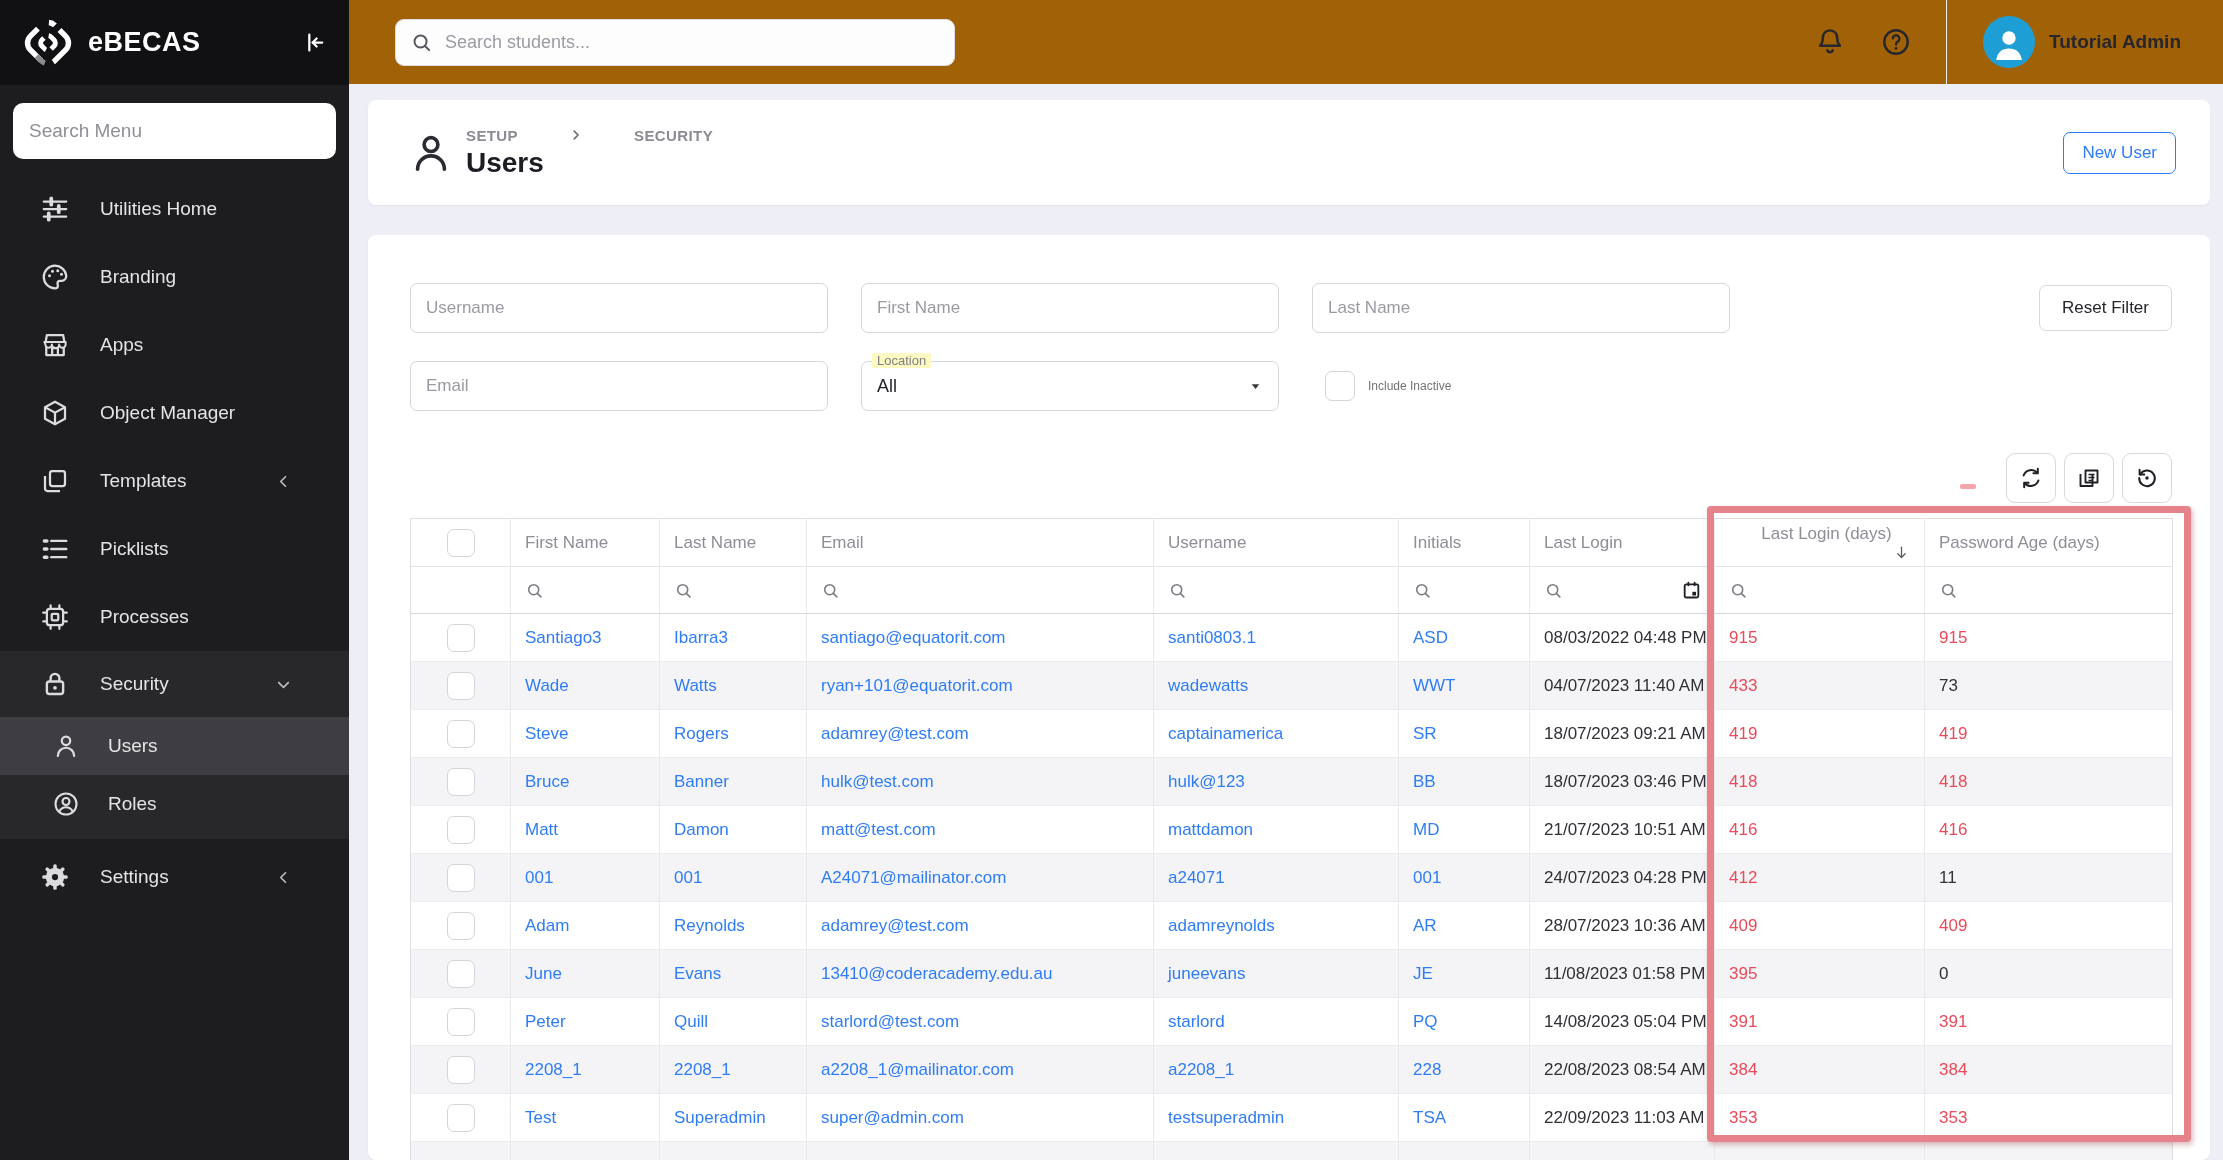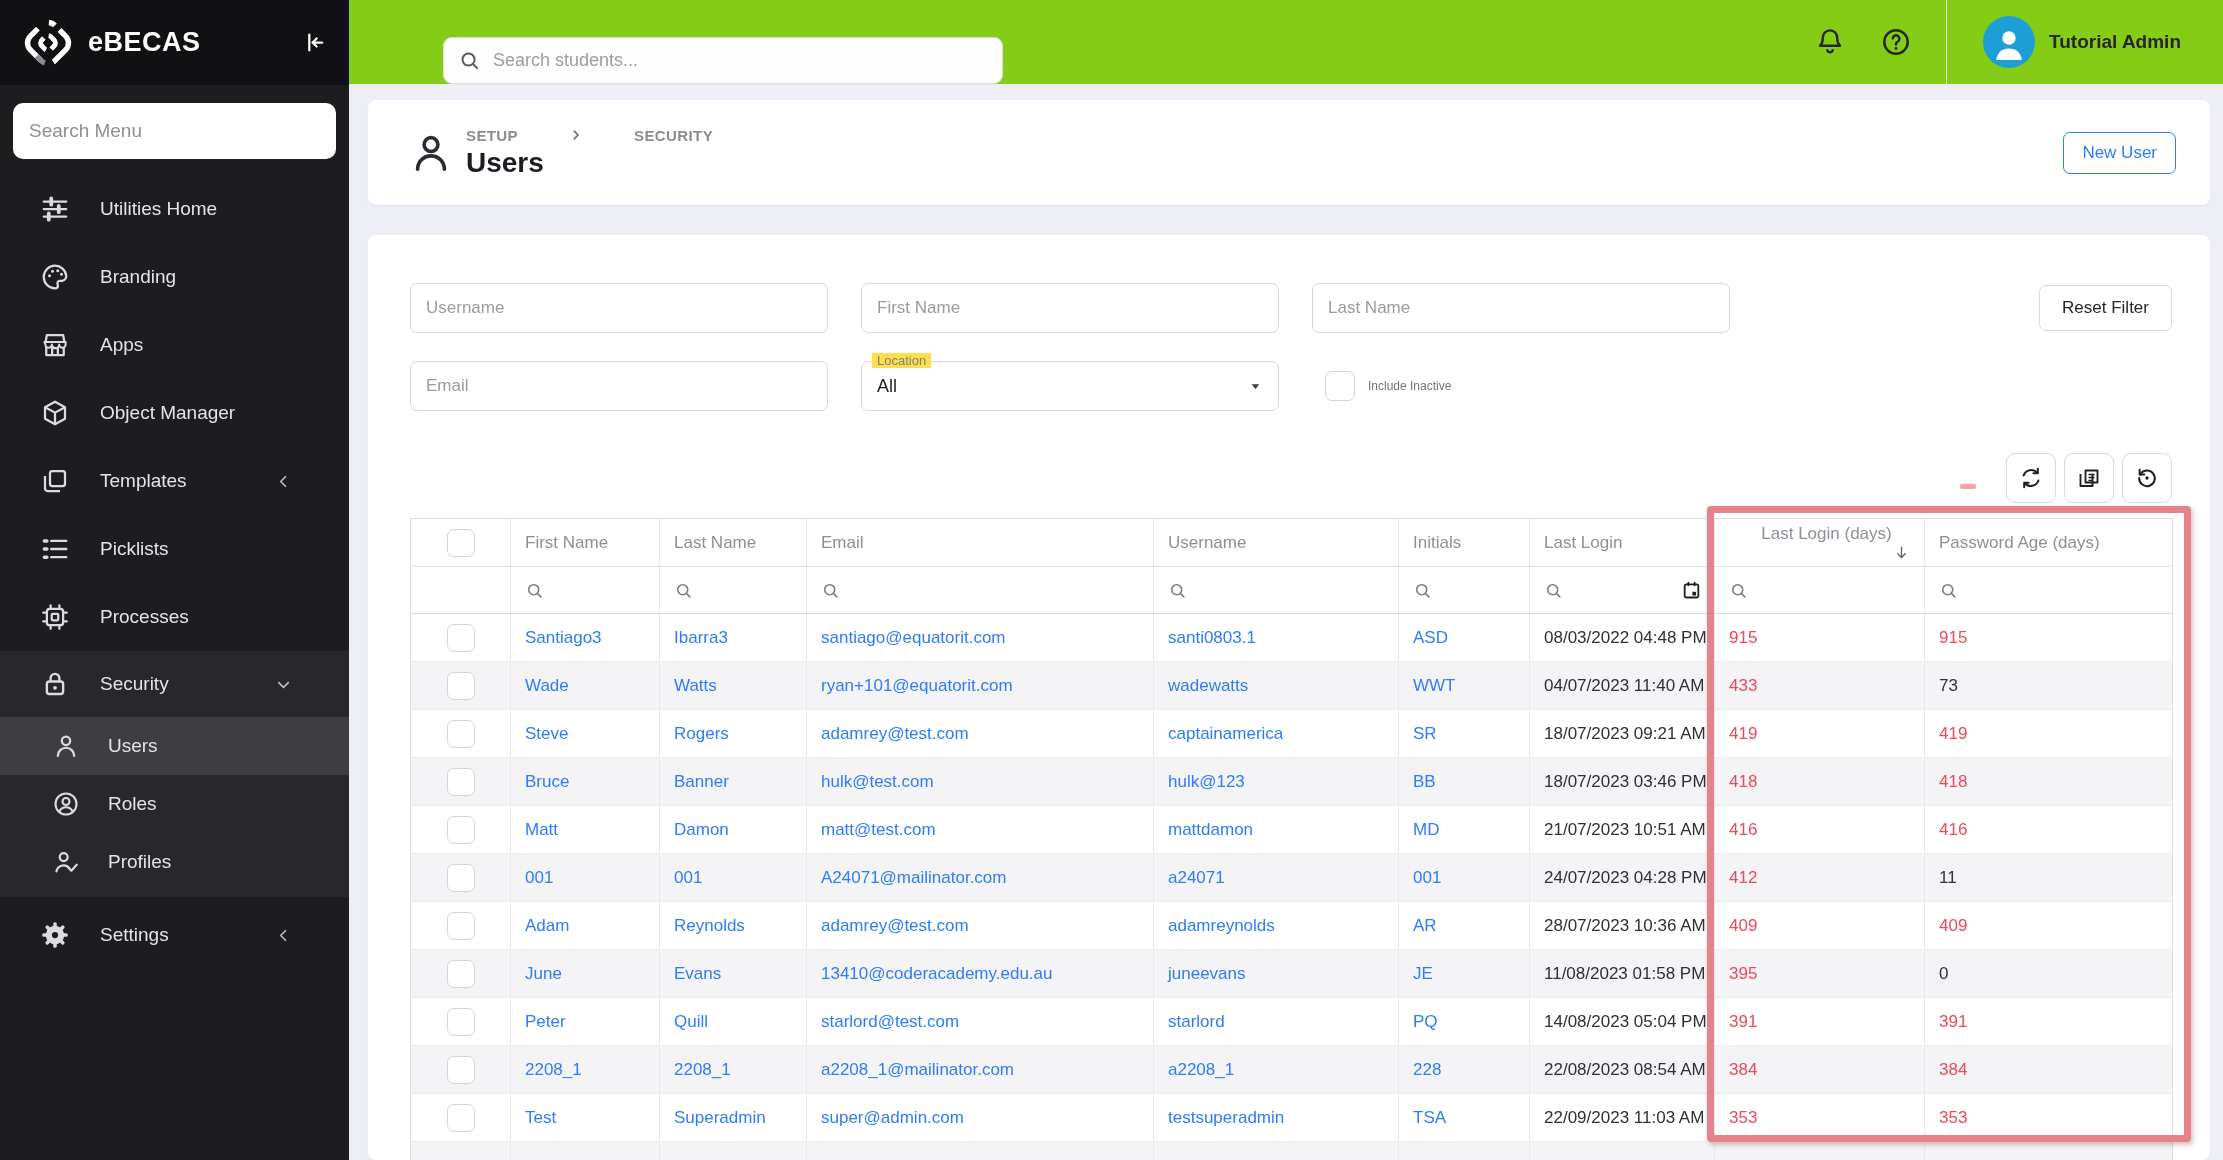--- a/index.html
+++ b/index.html
@@ -27,21 +27,21 @@
   .mi .ic{width:30px; height:30px; color:#dcdcdf; margin-right:30px; flex-shrink:0;}
   .mi .chev{margin-left:auto; width:19px; height:19px; color:#b9b9bf;}
   .group{background:var(--side-group); padding-bottom:6px;}
   .group .head{height:66px;}
   .sub{height:58px; padding-left:52px;}
   .sub .ic{width:28px; height:28px; margin-right:28px;}
   .sub.active{background:var(--side-active);}
 
   
   .main{flex:1; display:flex; flex-direction:column; min-width:0;}
-  .topbar{height:85px; flex-shrink:0; background:#84cc16; display:flex; align-items:flex-end; border-bottom:1px solid #ebebf2;padding-left:48px;}
+  .topbar{height:85px; flex-shrink:0; background:#a16207; display:flex; align-items:center; border-bottom:1px solid #ebebf2;}
   .top-search{margin-left:46px; width:560px; height:47px; border:1px solid #dcdce2; border-radius:9px; background:#fdfdfe; display:flex; align-items:center; padding:0 14px;}
   .top-search .ic{width:23px; height:23px; color:#55555e; margin-right:12px; flex-shrink:0;}
   .top-search input{border:none; outline:none; background:transparent; font-size:18px; font-family:inherit; flex:1; color:#2a2a31;}
   .top-search input::placeholder{color:#9b9ba3;}
   .top-right{margin-left:auto; display:flex; align-items:center; height:100%;}
   .icon-btn{width:32px; height:32px; color:#26262c; cursor:pointer;}
   .top-right .gap{width:34px;}
   .v-div{width:1px; height:100%; background:#ececf1;}
   .user{display:flex; align-items:center; padding:0 42px 0 36px; cursor:pointer;}
   .avatar{width:52px; height:52px; border-radius:50%; background:var(--avatar); display:flex; align-items:center; justify-content:center; overflow:hidden;}
@@ -60,21 +60,21 @@
   .btn-outline-blue{margin-left:auto; border:1px solid var(--link); color:var(--link); background:#fff; border-radius:7px; font-size:17px; font-family:inherit; padding:10px 18px; cursor:pointer;}
 
   .main-card{margin-top:30px; flex:1; overflow:hidden; padding:48px 38px 0 42px; display:flex; flex-direction:column;}
   .filters-r1,.filters-r2{display:flex; align-items:center;}
   .filters-r2{margin-top:28px;}
   .f-input{width:418px; height:50px; border:1px solid #d6d6dc; border-radius:7px; font-size:17px; font-family:inherit; padding:0 15px; color:#2a2a31; outline:none; background:#fff;}
   .f-input::placeholder{color:#9a9aa2;}
   .f-gap{width:33px; flex-shrink:0;}
   .btn-outline-gray{margin-left:auto; border:1px solid #d8d8de; color:#26262c; background:#fff; border-radius:7px; font-size:17px; font-family:inherit; padding:12px 22px; cursor:pointer;}
   .select{width:418px; height:50px; border:1px solid #d6d6dc; border-radius:7px; position:relative; display:flex; align-items:center; padding:0 15px; cursor:pointer; background:#fff;}
-  .select .flabel{position:absolute; top:-9px; left:10px; background:#fde047; padding:0 5px; font-size:13px; color:#7e7e87;}
+  .select .flabel{position:absolute; top:-9px; left:10px; background:#fef9c3; padding:0 5px; font-size:13px; color:#7e7e87;}
   .select .val{font-size:18px; color:#1f1f26;}
   .select .ic{margin-left:auto; width:15px; height:15px; color:#3a3a40;}
   .check{display:flex; align-items:center; cursor:pointer;}
   .cb{width:30px; height:30px; border:1.5px solid #d4d4da; border-radius:7px; background:#fff; flex-shrink:0;}
   .check span{font-size:12px; margin-left:13px; color:#737373;}
 
   .toolbar{margin-top:42px; height:50px; display:flex; justify-content:flex-end; align-items:center; flex-shrink:0;}
   .pink-dash{width:16px; height:5px; border-radius:2px; background:#f2a5ab; margin-right:22px; margin-top:16px;}
   .tool-btn{width:50px; height:50px; border:1px solid #d8d8de; border-radius:9px; background:#fff; display:flex; align-items:center; justify-content:center; cursor:pointer; margin-left:8px;}
   .tool-btn .ic{width:24px; height:24px; color:#1f1f26;}
@@ -331,26 +331,20 @@
             <use href="#i-person"></use>
           </svg>
           <span>Users</span>
         </div>
       <div class="mi sub">
           <svg class="ic">
             <use href="#i-person-circle"></use>
           </svg>
           <span>Roles</span>
         </div>
-      <div class="mi sub">
-          <svg class="ic">
-            <use href="#i-person-check"></use>
-          </svg>
-          <span>Profiles</span>
-        </div>
     </div>
 
     <div class="mi" style="margin-top:4px;">
         <svg class="ic">
           <use href="#i-gear"></use>
         </svg>
         <span>Settings</span>
         <svg class="ic chev">
           <use href="#i-chevron-left"></use>
         </svg>

